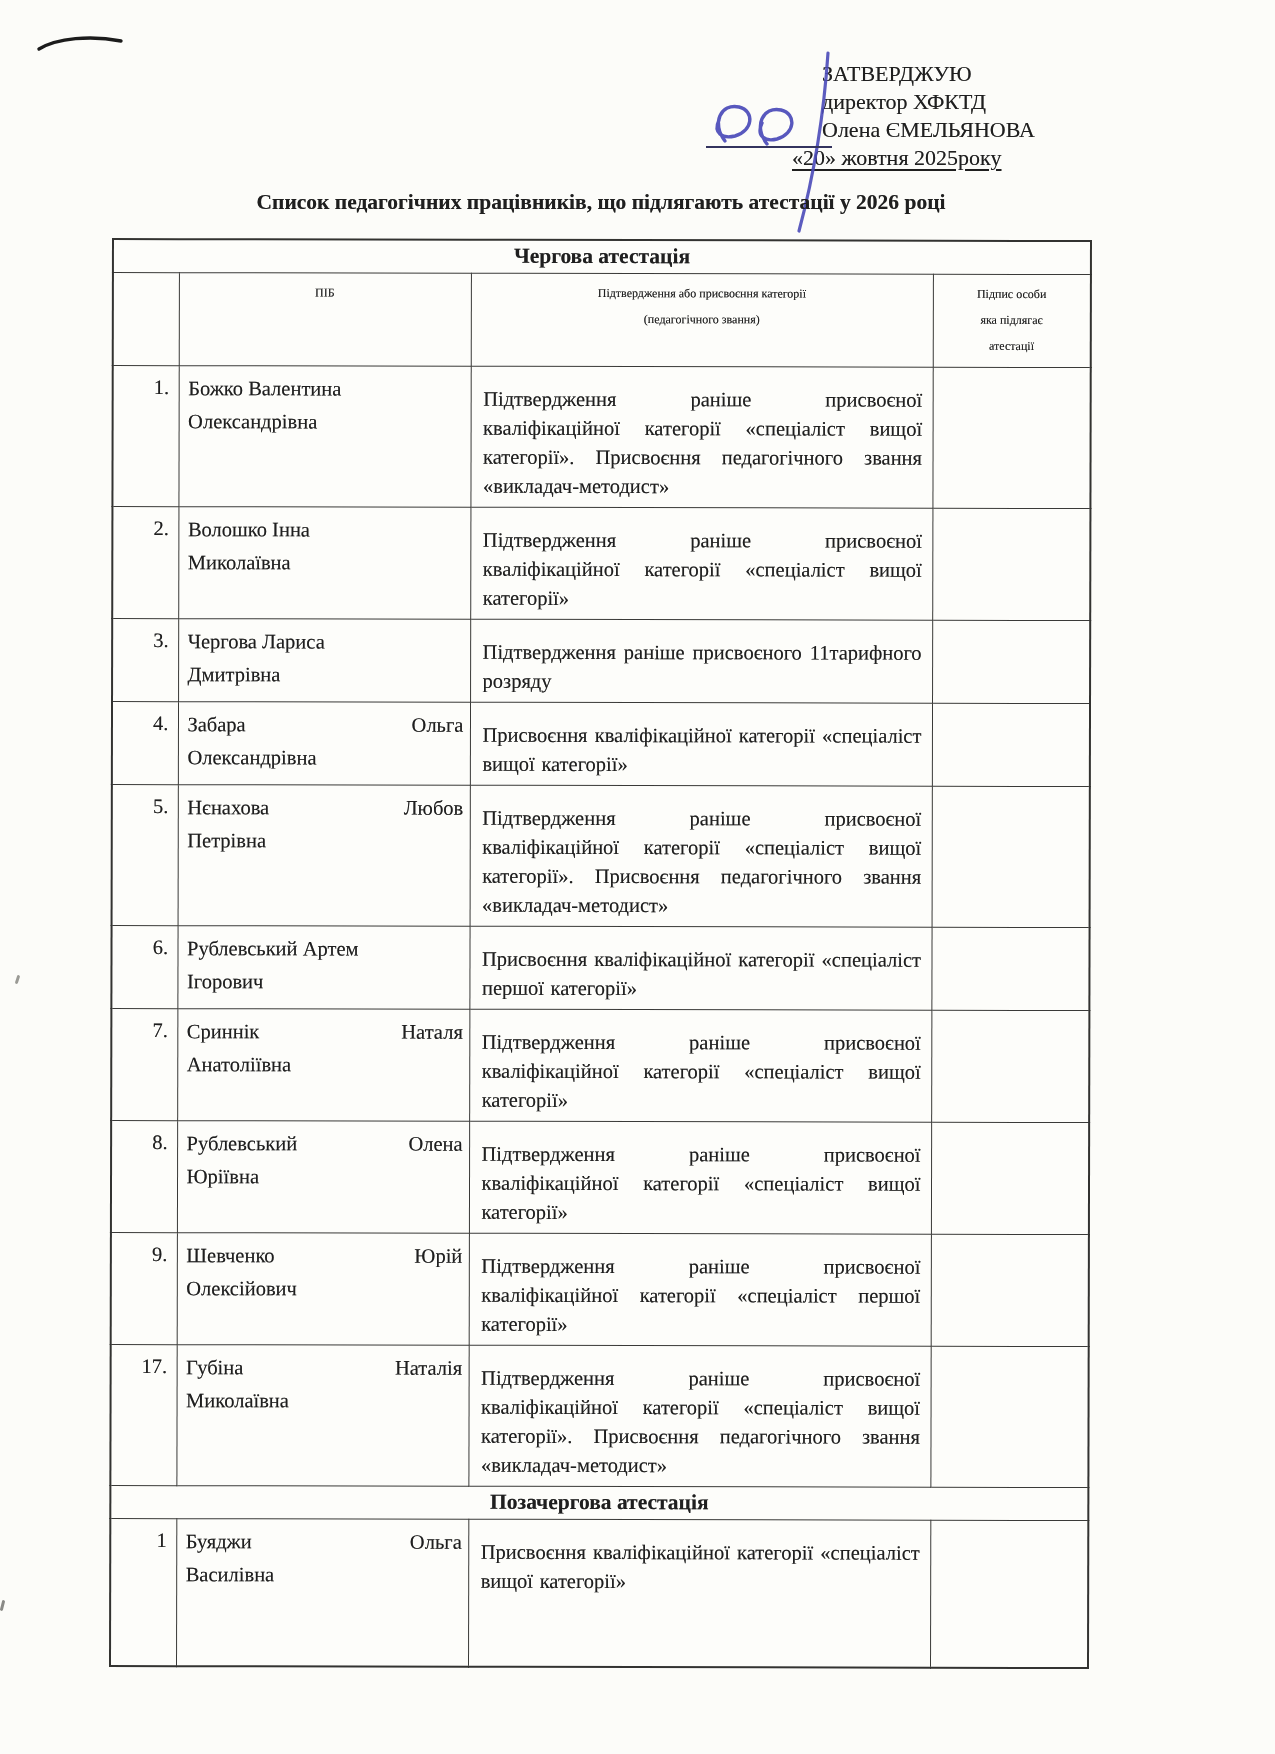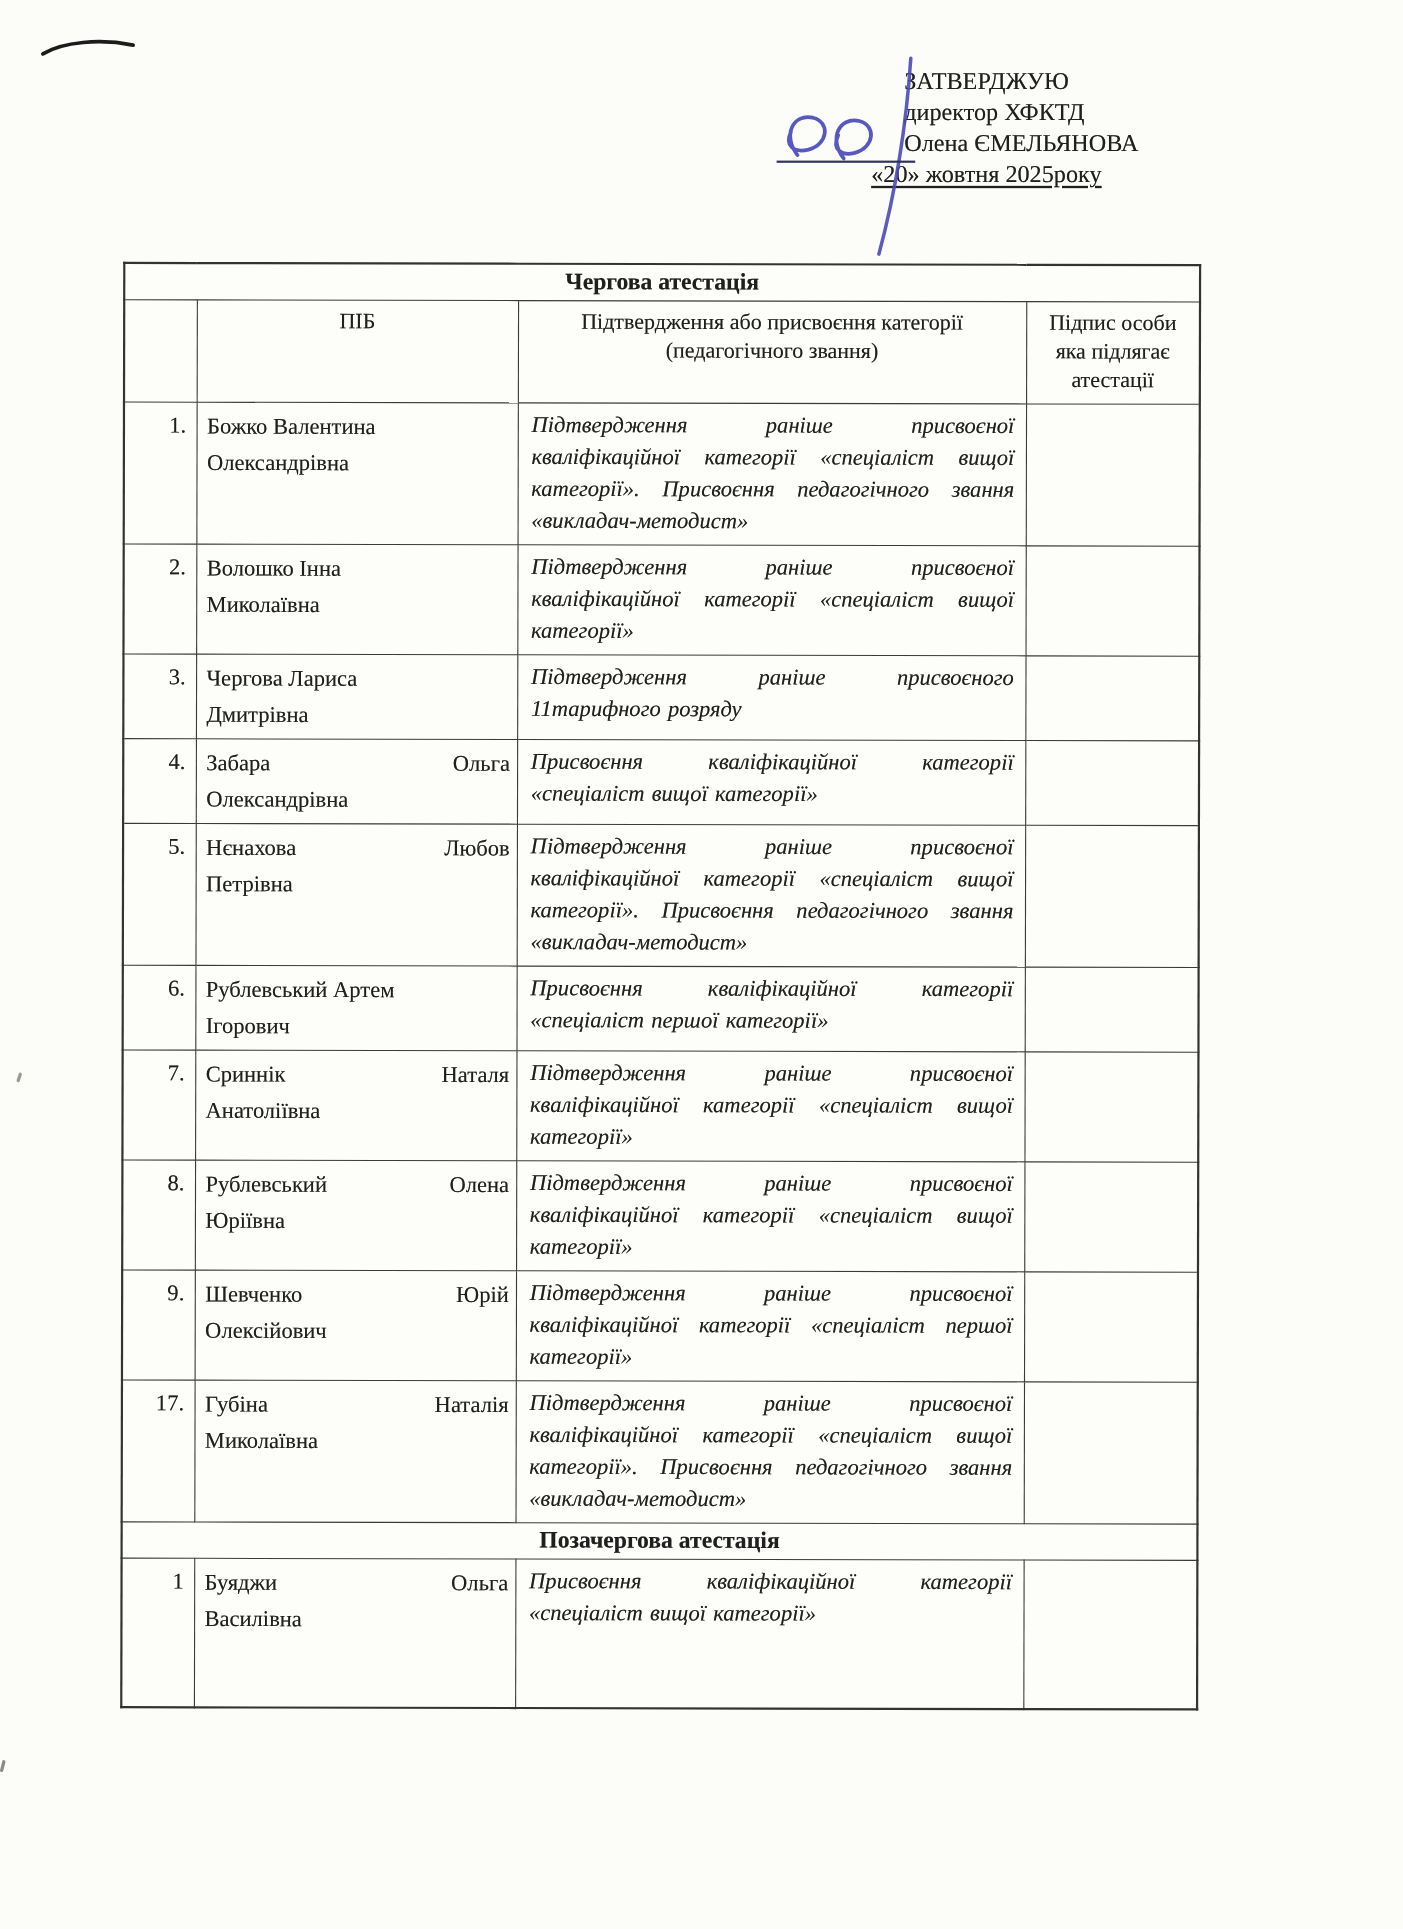--- a/index.html
+++ b/index.html
@@ -37,24 +37,24 @@
     border:2.5px solid #333331;
     transform:rotate(.12deg);transform-origin:0 0;
     background:#fdfdfa;
   }
   .attest col.c-num{width:66px;}
   .attest col.c-name{width:292px;}
   .attest col.c-cat{width:462px;}
   .attest col.c-sign{width:158px;}
   .attest td,.attest th{border:1.6px solid #3a3a38;vertical-align:top;}
   .section-cell{font-weight:bold;text-align:center;font-size:21.5px;padding:3px 0 4px;}
-  .attest th{font-weight:normal;font-size:20px;line-height:26px;text-align:center;padding:6px 20px 8px;}
+  .attest th{font-weight:normal;font-size:12px;line-height:26px;text-align:center;padding:6px 20px 8px;}
   .num-cell{font-size:20.5px;text-align:right;padding:6px 9px 4px 2px;line-height:30px;}
   .name-cell{font-size:20.5px;line-height:33px;padding:6px 6px 4px 9px;margin-top:32px;}
-  .cat-cell{font-size:20.5px;line-height:29px;padding:6px 10px 6px 12px;text-align:justify;text-align-last:left;word-spacing:1.5px;font-style:italic;}
+  .cat-cell{font-size:20.5px;line-height:29px;padding:18px 10px 6px 12px;text-align:justify;text-align-last:left;word-spacing:1.5px;}
   .spread-line{display:flex;justify-content:space-between;}
   .row-last td{height:122px;}
 </style>
 </head>
 <body>
 
 <div class="page">
 
   <svg class="pen-mark" viewBox="0 0 92 32">
     <path d="M4,21 C22,10 56,7 86,13" fill="none" stroke="#1c1c1c" stroke-width="3.4" stroke-linecap="round"></path>
@@ -67,20 +67,21 @@
     <div><span class="date-line">«20» жовтня 2025року</span></div>
   </div>
 
   <svg class="sig-svg" viewBox="0 0 150 200">
     <path d="M30,96 C16,78 26,58 44,62 C60,66 58,86 40,91 C27,94 18,88 24,75" fill="none" stroke="#4a4ab8" stroke-width="3.4" stroke-linecap="round" opacity=".92"></path>
     <path d="M72,99 C58,81 68,61 86,65 C102,69 100,89 82,94 C70,97 61,91 67,78" fill="none" stroke="#4a4ab8" stroke-width="3.4" stroke-linecap="round" opacity=".92"></path>
     <path d="M133,8 C129,68 119,130 104,186" fill="none" stroke="#4a4ab8" stroke-width="3.2" stroke-linecap="round" opacity=".9"></path>
   </svg>
   <div class="sig-underline"></div>
 
+  <div class="doc-title">Список педагогічних працівників, що підлягають атестації у 2026 році</div>
 
   <svg class="ink-speck" viewBox="0 0 22 16">
     <path d="M4,9 q2,-7 8,-5 q7,-4 6,3 q3,6 -6,5 q-8,3 -8,-3z" fill="#232320" opacity=".85"></path>
     <path d="M2,12 q4,1 8,0" stroke="#4a4a45" stroke-width="1" fill="none"></path>
   </svg>
 
   <table class="attest">
     <colgroup>
       <col class="c-num">
         <col class="c-name">

